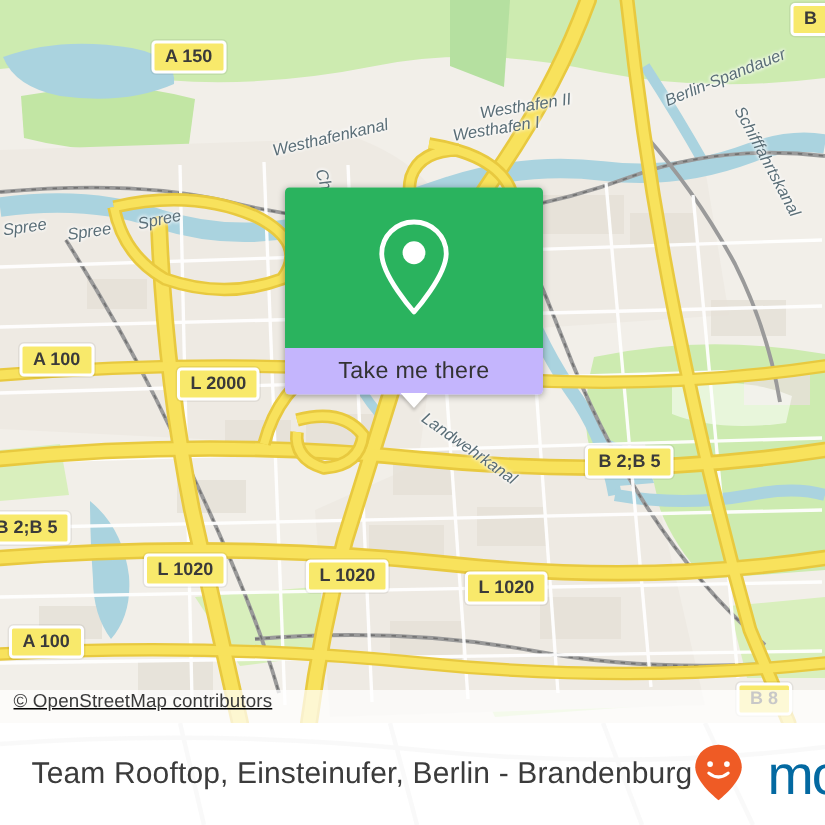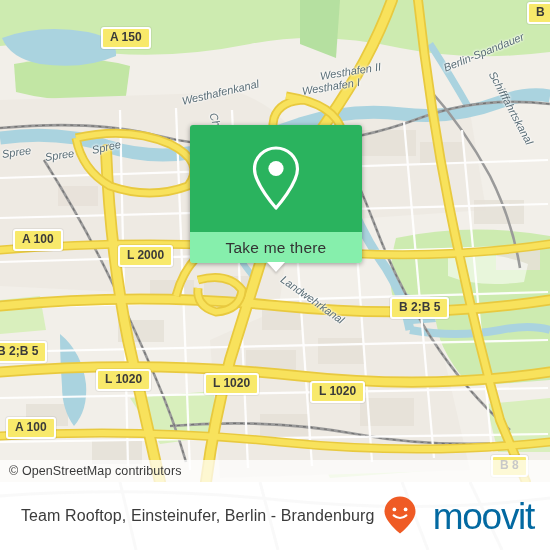--- a/index.html
+++ b/index.html
@@ -31,21 +31,21 @@
   #map svg { display: block; }
 
   .attrib-bar {
     position: absolute;
     left: 0;
     bottom: 0;
     width: 100%;
     height: 22px;
     background: rgba(255,255,255,0.72);
     display: flex;
-    align-items: center;
+    text-decoration: underline;
   }
   .attrib-text {
     font-size: 12.5px;
     color: #3a3a3a;
     padding-left: 9px;
     letter-spacing: 0.1px;
     white-space: nowrap;
   }
 
   
@@ -106,21 +106,21 @@
   }
   #footer-ghost {
     position: absolute;
     left: 0; top: -482px;
     width: 550px; height: 550px;
     opacity: 0.055;
     pointer-events: none;
   }
   .footer-title {
     position: relative;
-    font-size: 16px;
+    font-size: 20px;
     color: #3b3b3b;
     padding-left: 21px;
     letter-spacing: 0.1px;
     white-space: nowrap;
     z-index: 2;
   }
   .brand {
     position: relative;
     display: flex;
     align-items: center;
@@ -307,21 +307,21 @@
     </div>
   </div>
 
   <div id="card">
     <div class="card-head" style="background: rgb(42, 179, 94);">
       <svg width="58" height="70" viewBox="0 0 58 70">
         <path d="M29 4 C17 4 7.5 13.4 7.5 25 C7.5 40 29 64 29 64 C29 64 50.5 40 50.5 25 C50.5 13.4 41 4 29 4 Z" fill="none" stroke="#ffffff" stroke-width="3.2" stroke-linejoin="round"></path>
         <circle cx="29" cy="24.5" r="7.6" fill="#ffffff"></circle>
       </svg>
     </div>
-    <div class="card-foot" style="background: #86efac;">
+    <div class="card-foot" style="background: #c4b5fd;">
       <span class="card-foot-label">Take me there</span>
       <span class="card-tail"></span>
     </div>
   </div>
 
   <div id="footer">
     <svg id="footer-ghost" width="550" height="550" viewBox="0 0 550 550">
       <g fill="none" stroke="#9a9a9a" stroke-width="3">
         <path d="M0,496 Q140,486 280,500 Q420,514 550,498"></path>
         <path d="M120,482 L136,550"></path>

